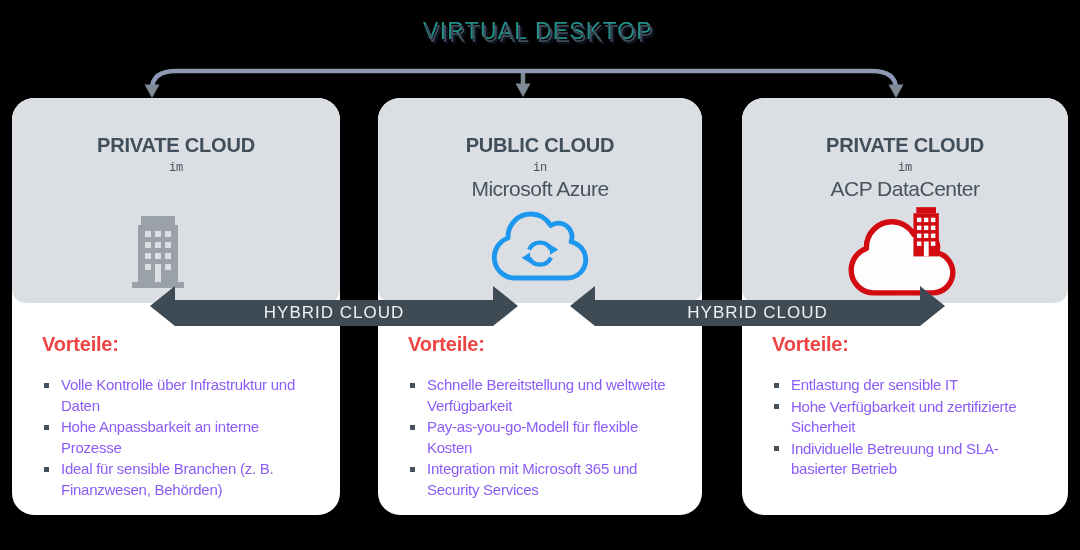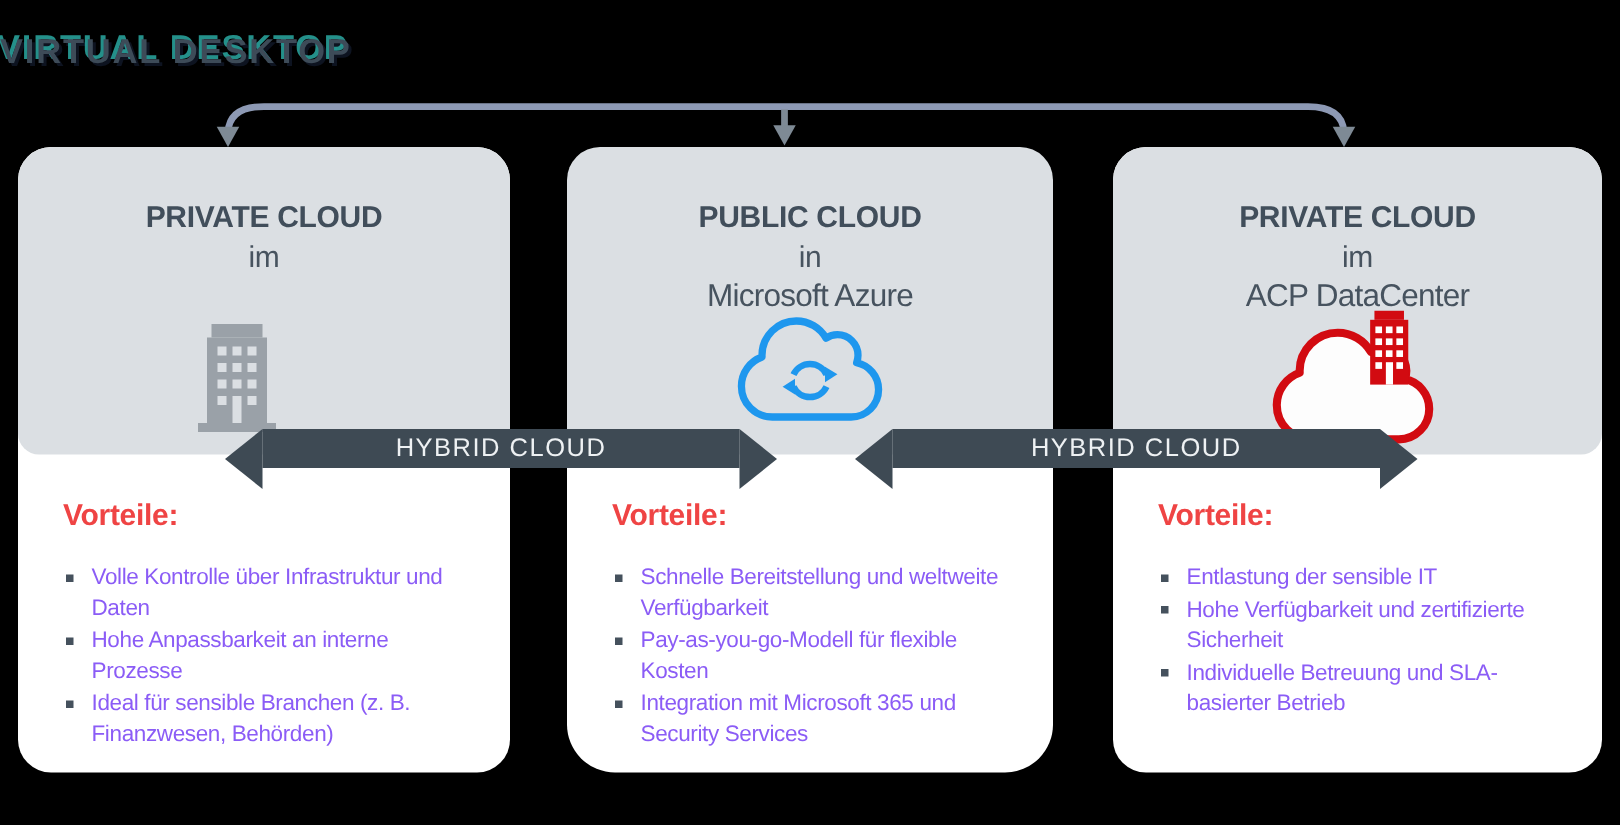--- a/index.html
+++ b/index.html
@@ -1,48 +1,48 @@
 <!DOCTYPE html>
 <html><head>
 <meta charset="utf-8">
 <style>
   html,body{margin:0;padding:0;background:#000;}
   .stage{position:relative;width:1080px;height:550px;background:#000;overflow:hidden;
          font-family:"Liberation Sans",sans-serif;}
 
   
-  .main-title{position:absolute;top:21px;left:0;width:100%;text-align:left;
-    font-size:23px;font-weight:bold;letter-spacing:1.2px;color:#3d4b58;
+  .main-title{position:absolute;top:21px;left:0;width:100%;text-align:center;
+    font-size:23px;font-weight:normal;letter-spacing:1.2px;color:#3d4b58;
     text-shadow:-2px -3px 0 rgba(42,169,162,0.85), 2px 2px 0 rgba(36,54,92,0.35);}
   .bracket{position:absolute;left:128px;top:56px;}
 
   
   .card{position:absolute;top:98px;height:417px;background:#fff;border-radius:22px;}
   .card1{left:12px;width:328px;}
-  .card2{left:378px;width:324px;border-radius:32px;}
+  .card2{left:378px;width:324px;}
   .card3{left:742px;width:326px;}
   .card-header{position:absolute;top:0;left:0;right:0;height:205px;background:#dbdfe3;
     border-radius:22px 22px 14px 14px;text-align:center;}
   .card-heading{padding-top:36px;font-size:20px;font-weight:bold;color:#414e5b;letter-spacing:-0.2px;}
-  .card-prep{font-size:20px;margin-top:4px;color:#47535f;letter-spacing:-0.3px;}
+  .card-prep{font-size:12px;margin-top:4px;color:#47535f;letter-spacing:-0.3px;font-family:Liberation Mono, monospace;}
   .card-loc{font-size:21px;margin-top:2px;color:#47535f;letter-spacing:-0.5px;}
   .icon-abs{position:absolute;}
   .glow{position:absolute;width:74px;height:74px;border-radius:50%;
     background:radial-gradient(circle, rgba(255,255,255,0.75) 0%, rgba(255,255,255,0.45) 55%, rgba(255,255,255,0) 72%);}
 
   
   .benefits{position:absolute;top:205px;left:0;right:0;bottom:0;padding:30px 22px 0 30px;}
   .benefits-title{font-size:20px;font-weight:bold;color:#ef4444;letter-spacing:-0.2px;}
   .benefits ul{list-style:none;margin:19px 0 0 0;padding:0;}
   .benefits li{position:relative;padding-left:19px;margin:0 0 1px 0;
     font-size:15px;line-height:20.5px;color:#8b5cf6;letter-spacing:-0.25px;}
   .benefits li::before{content:"";position:absolute;left:2px;top:7.5px;width:5px;height:5px;background:#45515d;}
 
   
-  .hybrid{position:absolute;top:286px;height:40px;display:flex;align-items:flex-start;z-index:6;}
+  .hybrid{position:absolute;top:286px;height:40px;display:flex;align-items:flex-end;z-index:6;}
   .hybrid1{left:150px;width:368px;}
   .hybrid2{left:570px;width:375px;}
   .hybrid .head-left{width:0;height:0;border-top:20px solid transparent;
     border-bottom:20px solid transparent;border-right:25px solid #3e4a54;}
   .hybrid .head-right{width:0;height:0;border-top:20px solid transparent;
     border-bottom:20px solid transparent;border-left:25px solid #3e4a54;}
   .hybrid .shaft{flex:1;height:26px;background:#3e4a54;display:flex;align-items:center;
     justify-content:center;color:#eef1f3;font-size:17px;letter-spacing:1px;font-weight:normal;}
 </style>
 </head>

